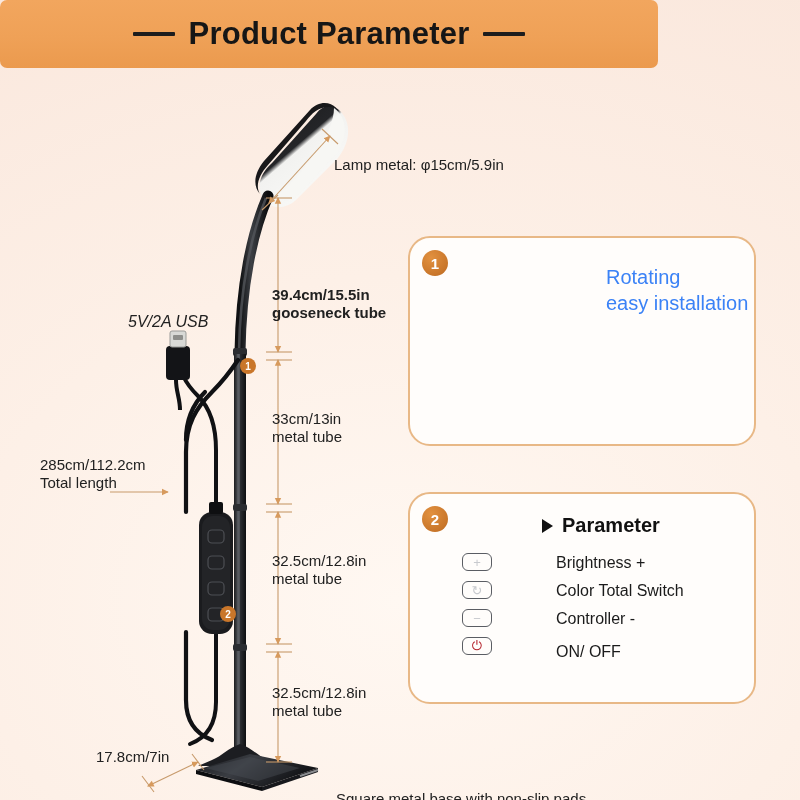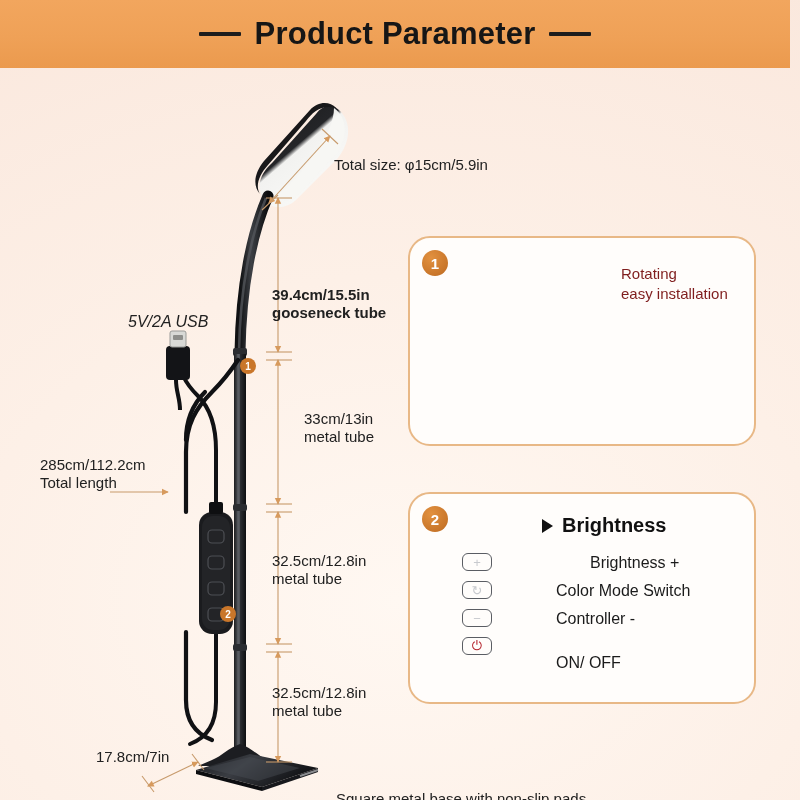--- a/index.html
+++ b/index.html
@@ -10,24 +10,25 @@
   }
   #page {
     position: relative;
     width: 800px; height: 800px;
     background:
       radial-gradient(ellipse 120% 90% at 50% 75%, #FFF8F2 0%, #FDF0E7 45%, #FAE7DC 100%);
   }
 
   
   #header {
-    position: absolute; left: 0; top: 0; width: 790px; height: 68px;
+    position: absolute; left: 0; top: 0; width: 658px; height: 68px;
     background: linear-gradient(180deg, #F2A65E 0%, #EFA157 55%, #EB9A4E 100%);
     display: flex; align-items: center; justify-content: center;
     gap: 14px;
+    border-radius: 7px;
   }
   #header .rule {
     width: 42px; height: 4px; background: #1d1d1d; border-radius: 1px;
   }
   #header .title {
     font-size: 31px; font-weight: bold; color: #161616;
     letter-spacing: 0.2px; white-space: nowrap;
     font-family: "Liberation Sans", sans-serif;
   }
 
@@ -52,23 +53,22 @@
 
   .badge {
     position: absolute; width: 26px; height: 26px; border-radius: 50%;
     background: radial-gradient(circle at 35% 30%, #E2913F, #C9762A 70%, #B4661F 100%);
     color: #fff; font-size: 15px; font-weight: bold;
     display: flex; align-items: center; justify-content: center;
     font-family: "Liberation Sans", sans-serif;
   }
 
   .box-text {
-    position: absolute; color: #7f1d1d; font-size: 15px; line-height: 1.3;
+    position: absolute; color: #3b82f6; font-size: 20px; line-height: 1.3;
     white-space: pre-line;
-    margin-left: 15px;
   }
   #box1 .box-text { left: 196px; top: 26px; }
 
   
   .ctrl-title {
     position: absolute; left: 132px; top: 20px;
     font-size: 20px; font-weight: bold; color: #111;
     display: flex; align-items: center; gap: 9px;
   }
   .ctrl-title .tri {
@@ -262,28 +262,28 @@
     <g stroke="#111" stroke-width="1.6" fill="none">
       <line x1="508" y1="562" x2="562" y2="562" marker-end="url(#arrBlack)"></line>
       <line x1="508" y1="590" x2="562" y2="590" marker-end="url(#arrBlack)"></line>
       <line x1="508" y1="618" x2="562" y2="618" marker-end="url(#arrBlack)"></line>
       <line x1="508" y1="646" x2="562" y2="646" marker-end="url(#arrBlack)"></line>
     </g>
 
     <path d="M300,776 L318,770" stroke="#8b8d90" stroke-width="2" fill="none"></path>
   </svg>
 
-  <div class="lbl" style="left:334px; top:156px;">Total size: φ15cm/5.9in</div>
+  <div class="lbl" style="left:334px; top:156px;">Lamp metal: φ15cm/5.9in</div>
 
   <div class="lbl" style="left:128px; top:312px; font-size:16px;font-style:italic;">5V/2A USB</div>
 
   <div class="lbl" style="left:272px; top:286px;font-weight:bold;">39.4cm/15.5in
 gooseneck tube</div>
 
-  <div class="lbl" style="left:272px; top:410px;margin-left:32px;">33cm/13in
+  <div class="lbl" style="left:272px; top:410px;">33cm/13in
 metal tube</div>
 
   <div class="lbl" style="left:272px; top:552px;">32.5cm/12.8in
 metal tube</div>
 
   <div class="lbl" style="left:272px; top:684px;">32.5cm/12.8in
 metal tube</div>
 
   <div class="lbl" style="left:40px; top:456px;">285cm/112.2cm
 Total length</div>
@@ -296,27 +296,27 @@
     <div class="badge" style="left:12px; top:12px;">1</div>
     <div class="box-text">Rotating
 easy installation</div>
   </div>
 
   <div class="callout" id="box2">
     <div class="badge" style="left:12px; top:12px;">2</div>
 
     <div class="ctrl-title">
       <span class="tri"></span>
-      <span>Brightness</span>
+      <span>Parameter</span>
     </div>
 
-    <div class="ctrl-item" style="top:60px;margin-left:34px;">Brightness +</div>
-    <div class="ctrl-item" style="top:88px;">Color Mode Switch</div>
+    <div class="ctrl-item" style="top:60px;">Brightness +</div>
+    <div class="ctrl-item" style="top:88px;">Color Total Switch</div>
     <div class="ctrl-item" style="top:116px;">Controller -</div>
-    <div class="ctrl-item" style="top:160px;">ON/ OFF</div>
+    <div class="ctrl-item" style="top:149px;">ON/ OFF</div>
   </div>
 
   <div style="position:absolute; left:462px; top:553px; width:30px; height:18px; border:1.3px solid #5a5d63; border-radius:6px; display:flex; align-items:center; justify-content:center; color:#c8cace; font-size:13px;">
     <span>+</span>
   </div>
   <div style="position:absolute; left:462px; top:581px; width:30px; height:18px; border:1.3px solid #5a5d63; border-radius:6px; display:flex; align-items:center; justify-content:center; color:#c8cace; font-size:13px;">
     <span>↻</span>
   </div>
   <div style="position:absolute; left:462px; top:609px; width:30px; height:18px; border:1.3px solid #5a5d63; border-radius:6px; display:flex; align-items:center; justify-content:center; color:#c8cace; font-size:13px;">
     <span>−</span>

